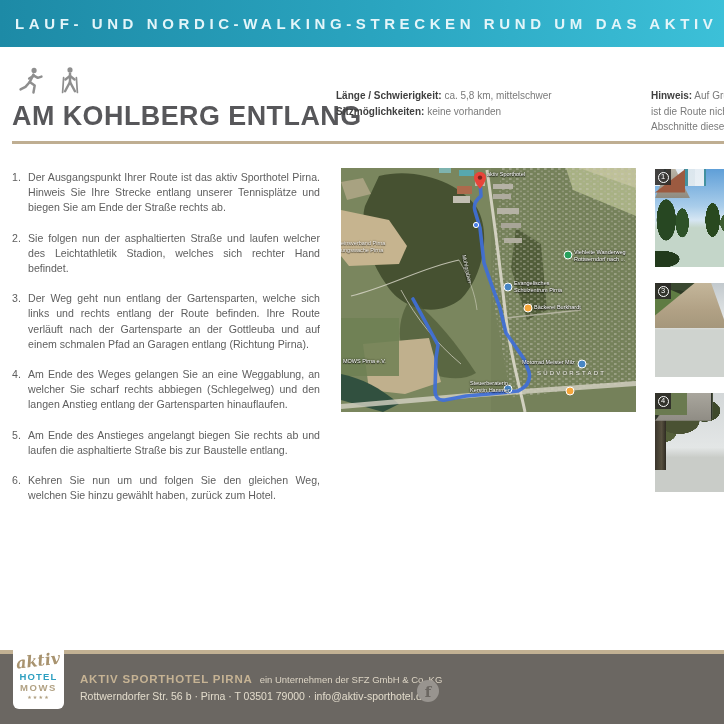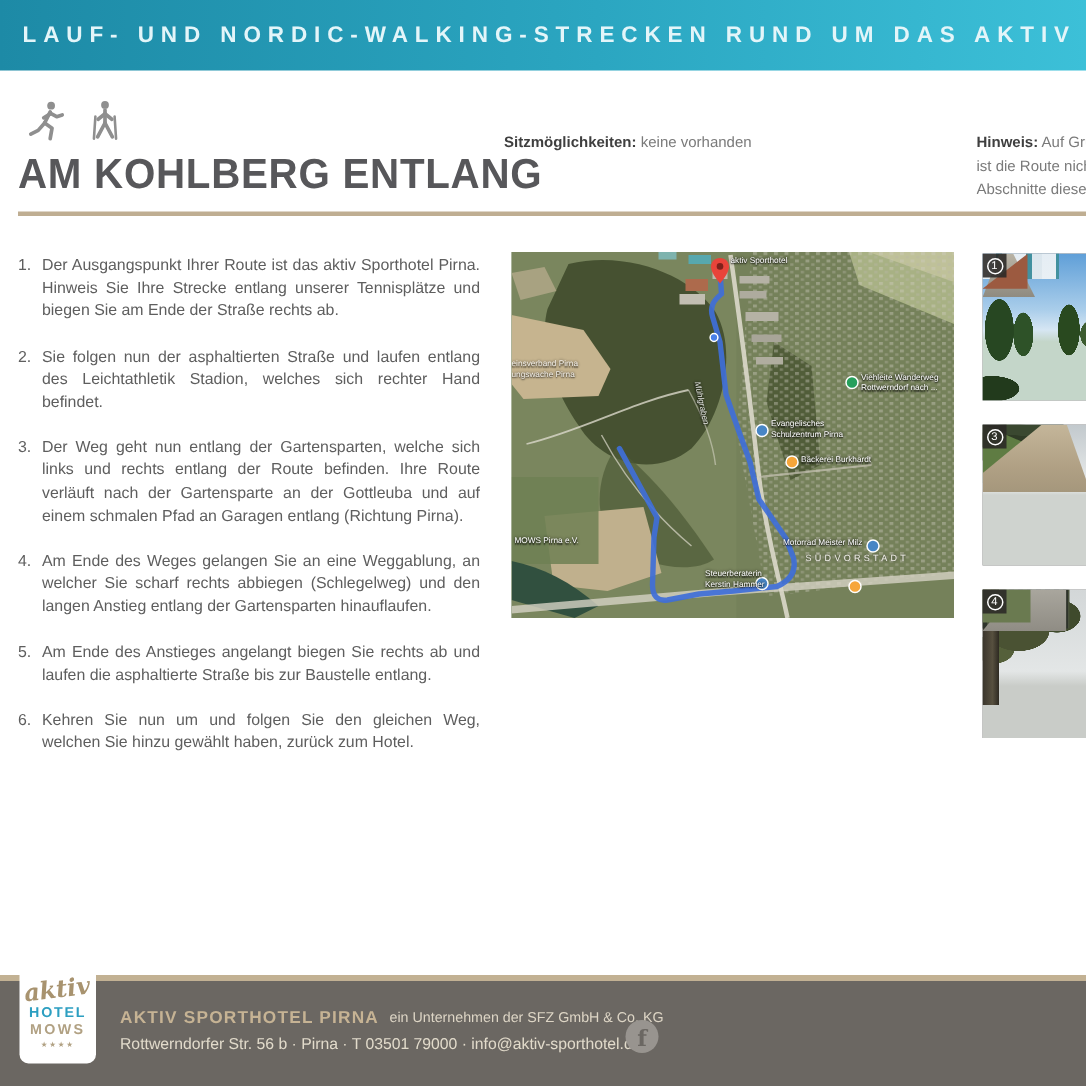--- a/index.html
+++ b/index.html
@@ -116,21 +116,21 @@
   .logo-card {
     position:absolute; top:643px; left:13px; width:51px; height:66px; background:#fff;
     border-radius:6px; z-index:3; display:flex; flex-direction:column; align-items:center; justify-content:center;
   }
   .logo-script { font-family:"DejaVu Serif", serif; font-style:italic; font-weight:bold; color:#a8936f;
     font-size:16px; transform:rotate(-7deg); line-height:1; }
   .logo-sport { color:#2d9fc1; font-size:9.5px; font-weight:bold; letter-spacing:1.2px; margin-top:2px; }
   .logo-hotel { color:#b1a183; font-size:9.5px; font-weight:bold; letter-spacing:1.6px; }
   .logo-stars { color:#b1a183; font-size:5px; letter-spacing:1.2px; margin-top:1px; }
   .foot-text { position:absolute; left:80px; top:673px; z-index:2; }
-  .foot-line1 { display:flex; align-items:flex-start; gap:7px; }
+  .foot-line1 { display:flex; align-items:center; gap:7px; }
   .company { color:#c6b394; font-weight:bold; font-size:11.5px; letter-spacing:.8px; white-space:nowrap; }
   .company-suffix { color:#ddd5c5; font-size:9.5px; white-space:nowrap; }
   .address { color:#e2dbcb; font-size:10.5px; margin-top:5px; white-space:nowrap; }
   .fb-icon {
     position:absolute; left:417px; top:680px; width:22px; height:22px; border-radius:50%;
     background:#98948f; color:#6b6762; z-index:2; display:flex; align-items:flex-end; justify-content:center;
     font-family:"DejaVu Serif", serif; font-weight:bold; font-size:15px; line-height:19px; overflow:hidden;
   }
 </style>
 </head>
@@ -165,20 +165,24 @@
         <path d="M17.2 9.5 L18 21.5" stroke-width="1.4"></path>
       </svg>
     </span>
   </div>
 
   <div class="route-title">AM KOHLBERG ENTLANG</div>
   <div class="tan-rule"></div>
 
   <div class="facts">
     <div>
+      <span class="lbl">Länge / Schwierigkeit:</span>
+      <span>ca. 5,8 km, mittelschwer</span>
+    </div>
+    <div>
       <span class="lbl">Sitzmöglichkeiten:</span>
       <span>keine vorhanden</span>
     </div>
   </div>
 
   <div class="hinweis">
     <div class="ln">
       <span class="lbl">Hinweis:</span>
       <span>Auf Grun</span>
     </div>
@@ -186,21 +190,21 @@
     <div class="ln">Abschnitte dieser</div>
   </div>
 
   <div class="directions">
     <div class="step">
       <span class="num">1.</span>
       <span class="txt">Der Ausgangspunkt Ihrer Route ist das aktiv Sporthotel Pirna. Hinweis Sie Ihre Strecke entlang unserer Tennisplätze und biegen Sie am Ende der Straße rechts ab.</span>
     </div>
     <div class="step">
       <span class="num">2.</span>
-      <span class="txt">Sie folgen nun der asphaltierten Straße und laufen entlang des Leichtathletik Stadion, welches sich rechter Hand befindet.</span>
+      <span class="txt">Sie folgen nun der asphaltierten Straße und laufen welcher des Leichtathletik Stadion, welches sich rechter Hand befindet.</span>
     </div>
     <div class="step">
       <span class="num">3.</span>
       <span class="txt">Der Weg geht nun entlang der Gartensparten, welche sich links und rechts entlang der Route befinden. Ihre Route verläuft nach der Gartensparte an der Gottleuba und auf einem schmalen Pfad an Garagen entlang (Richtung Pirna).</span>
     </div>
     <div class="step">
       <span class="num">4.</span>
       <span class="txt">Am Ende des Weges gelangen Sie an eine Weggablung, an welcher Sie scharf rechts abbiegen (Schlegelweg) und den langen Anstieg entlang der Gartensparten hinauflaufen.</span>
     </div>
     <div class="step">

